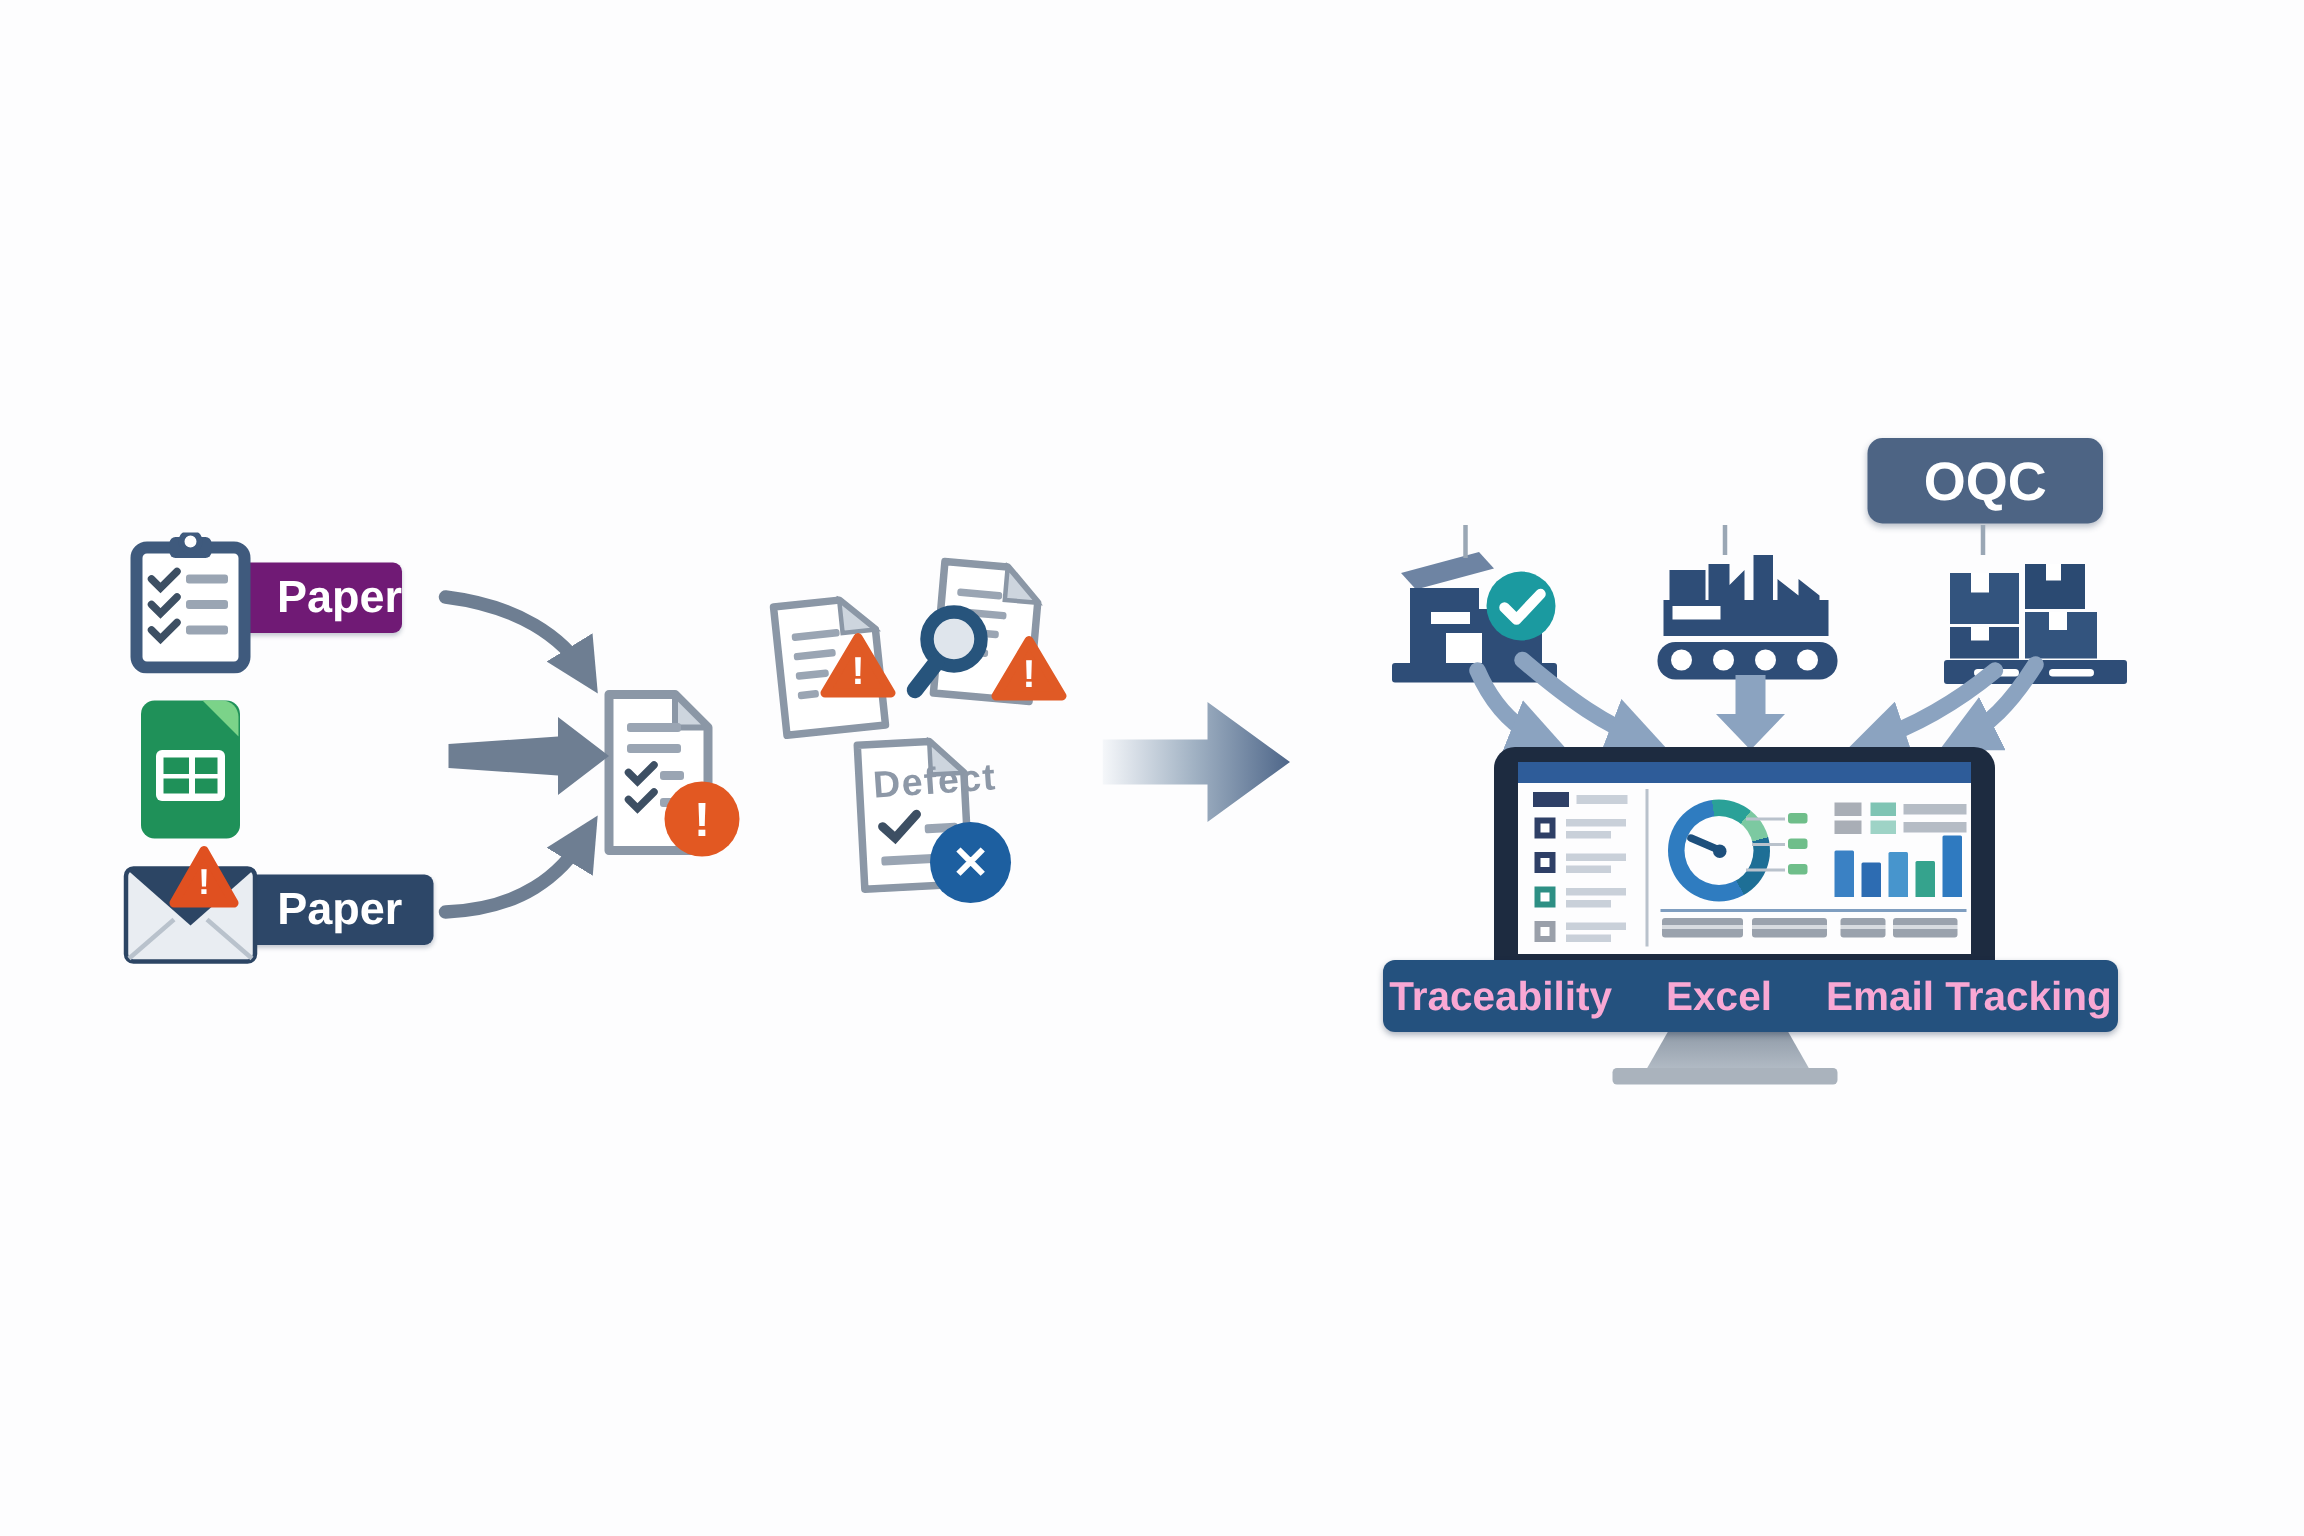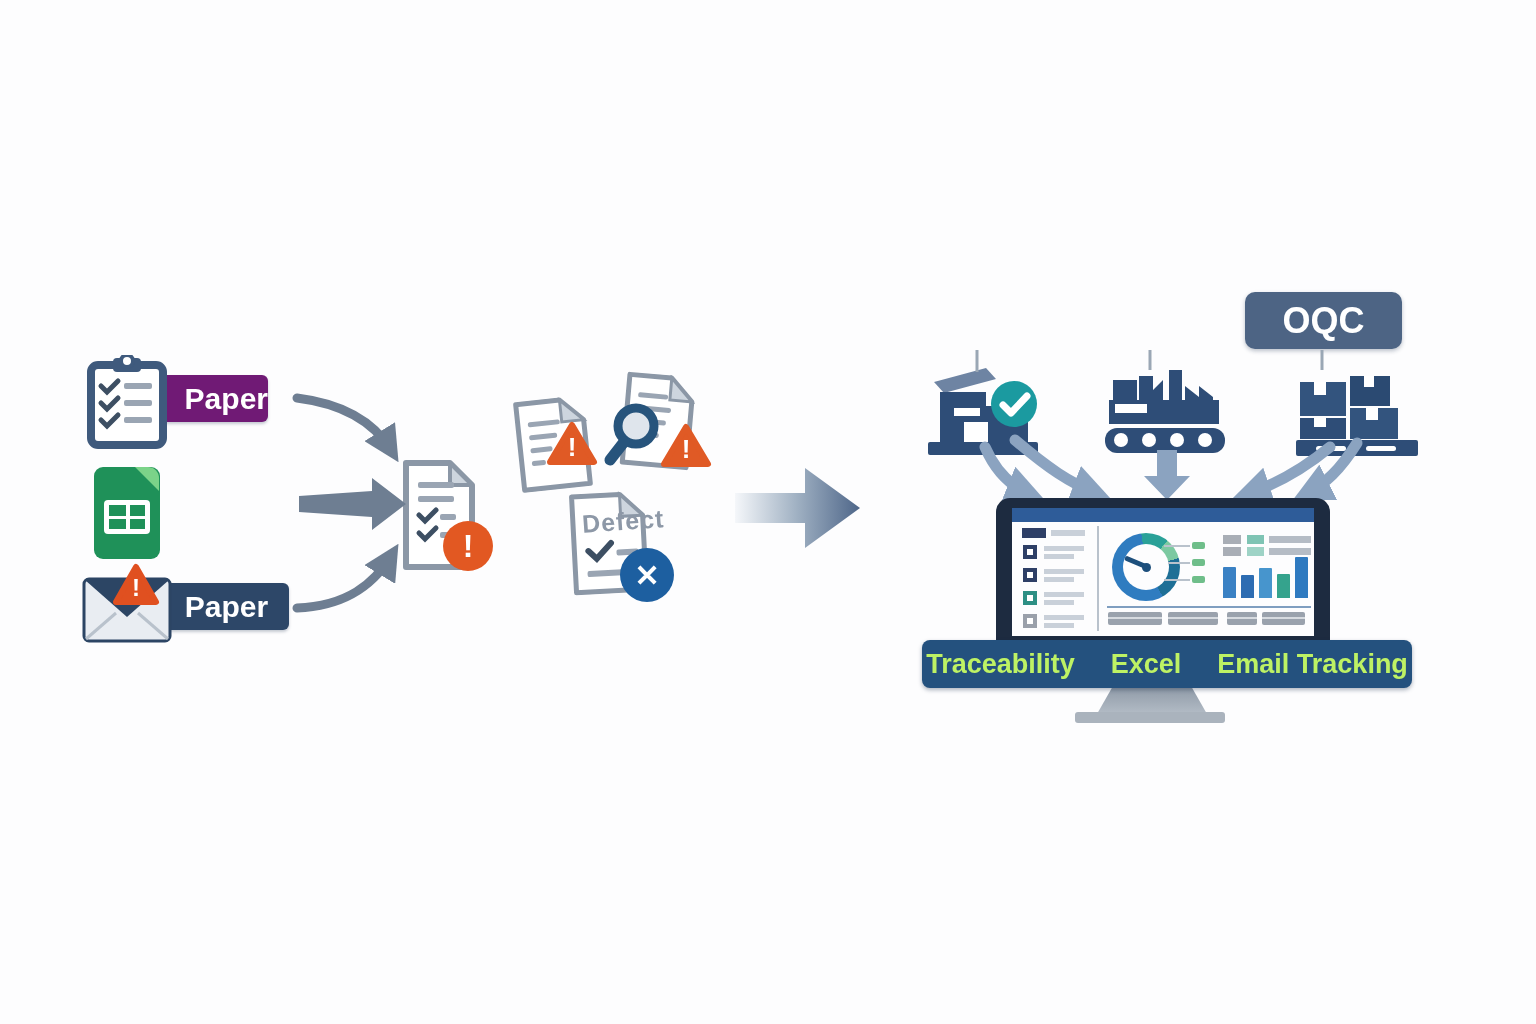--- a/index.html
+++ b/index.html
@@ -43,21 +43,21 @@
   .bar-chart { position:absolute; left:211px; top:0; width:92px; height:76px;
     display:flex; align-items:flex-end; gap:5px; }
   .bar { width:13px; border-radius:1px 1px 0 0; }
 
   .row-stripe { position:absolute; height:13px;
     background:linear-gradient(#9aa2ad 0 35%, #d7dbe0 35% 55%, #9aa2ad 55% 100%); border-radius:2px; }
 
   
   .footer-banner { position:absolute; left:922px; top:640px; width:490px; height:48px;
     border-radius:8px; display:flex; align-items:center; justify-content:center; gap:0;
-    color:#bef264; font-weight:bold; z-index:3; box-shadow:0 2px 4px rgba(20,40,70,.35); }
+    color:#f9a8d4; font-weight:bold; z-index:3; box-shadow:0 2px 4px rgba(20,40,70,.35); }
   .footer-item { font-size:27px; padding:0 18px; white-space:nowrap; }
   .footer-sep { width:3px; height:28px; background:#ffffff; border-radius:2px; }
 
   .stand-neck { position:absolute; left:1097px; top:687px; width:110px; height:27px;
     background:linear-gradient(#8f9aa7, #b3bcc6); clip-path:polygon(14% 0, 86% 0, 100% 100%, 0 100%); z-index:1; }
   .stand-base { position:absolute; left:1075px; top:712px; width:150px; height:11px;
     background:#aab3bd; border-radius:3px; z-index:1; }
 
   .defect-label { position:absolute; color:#8d98a7; font-weight:bold; font-size:25px;
     transform:rotate(-4deg); letter-spacing:1px; z-index:3; }

